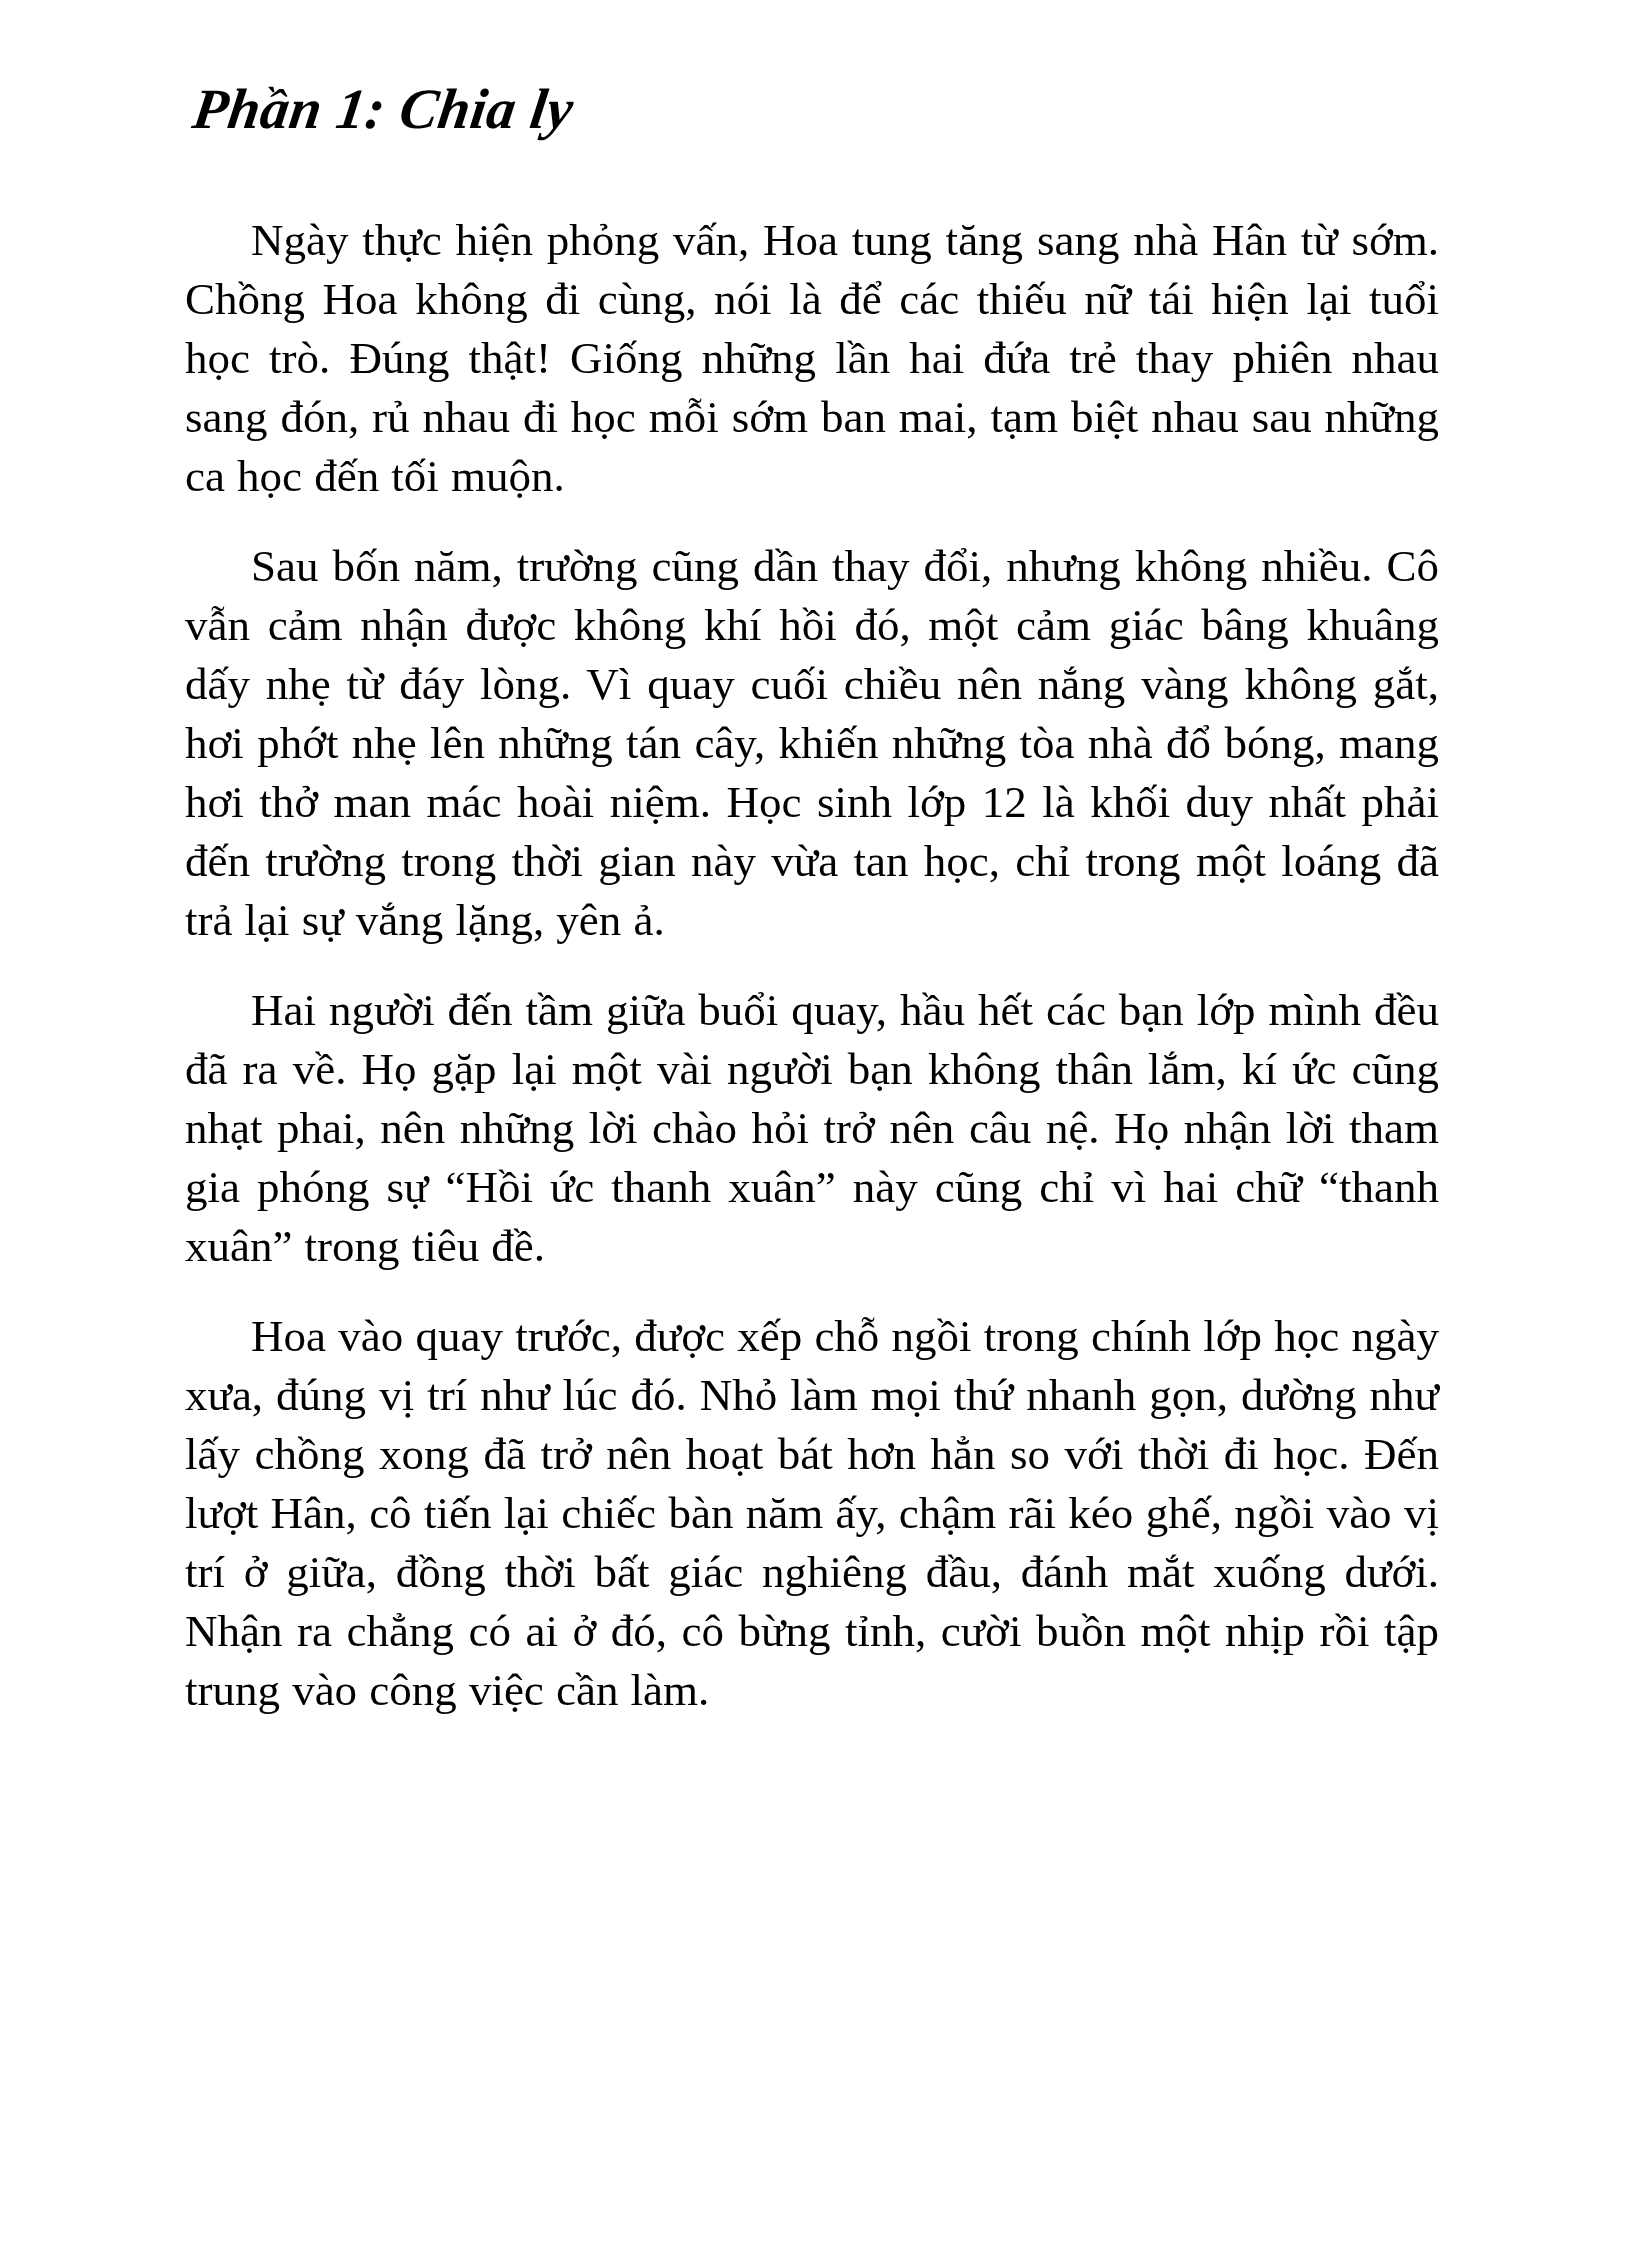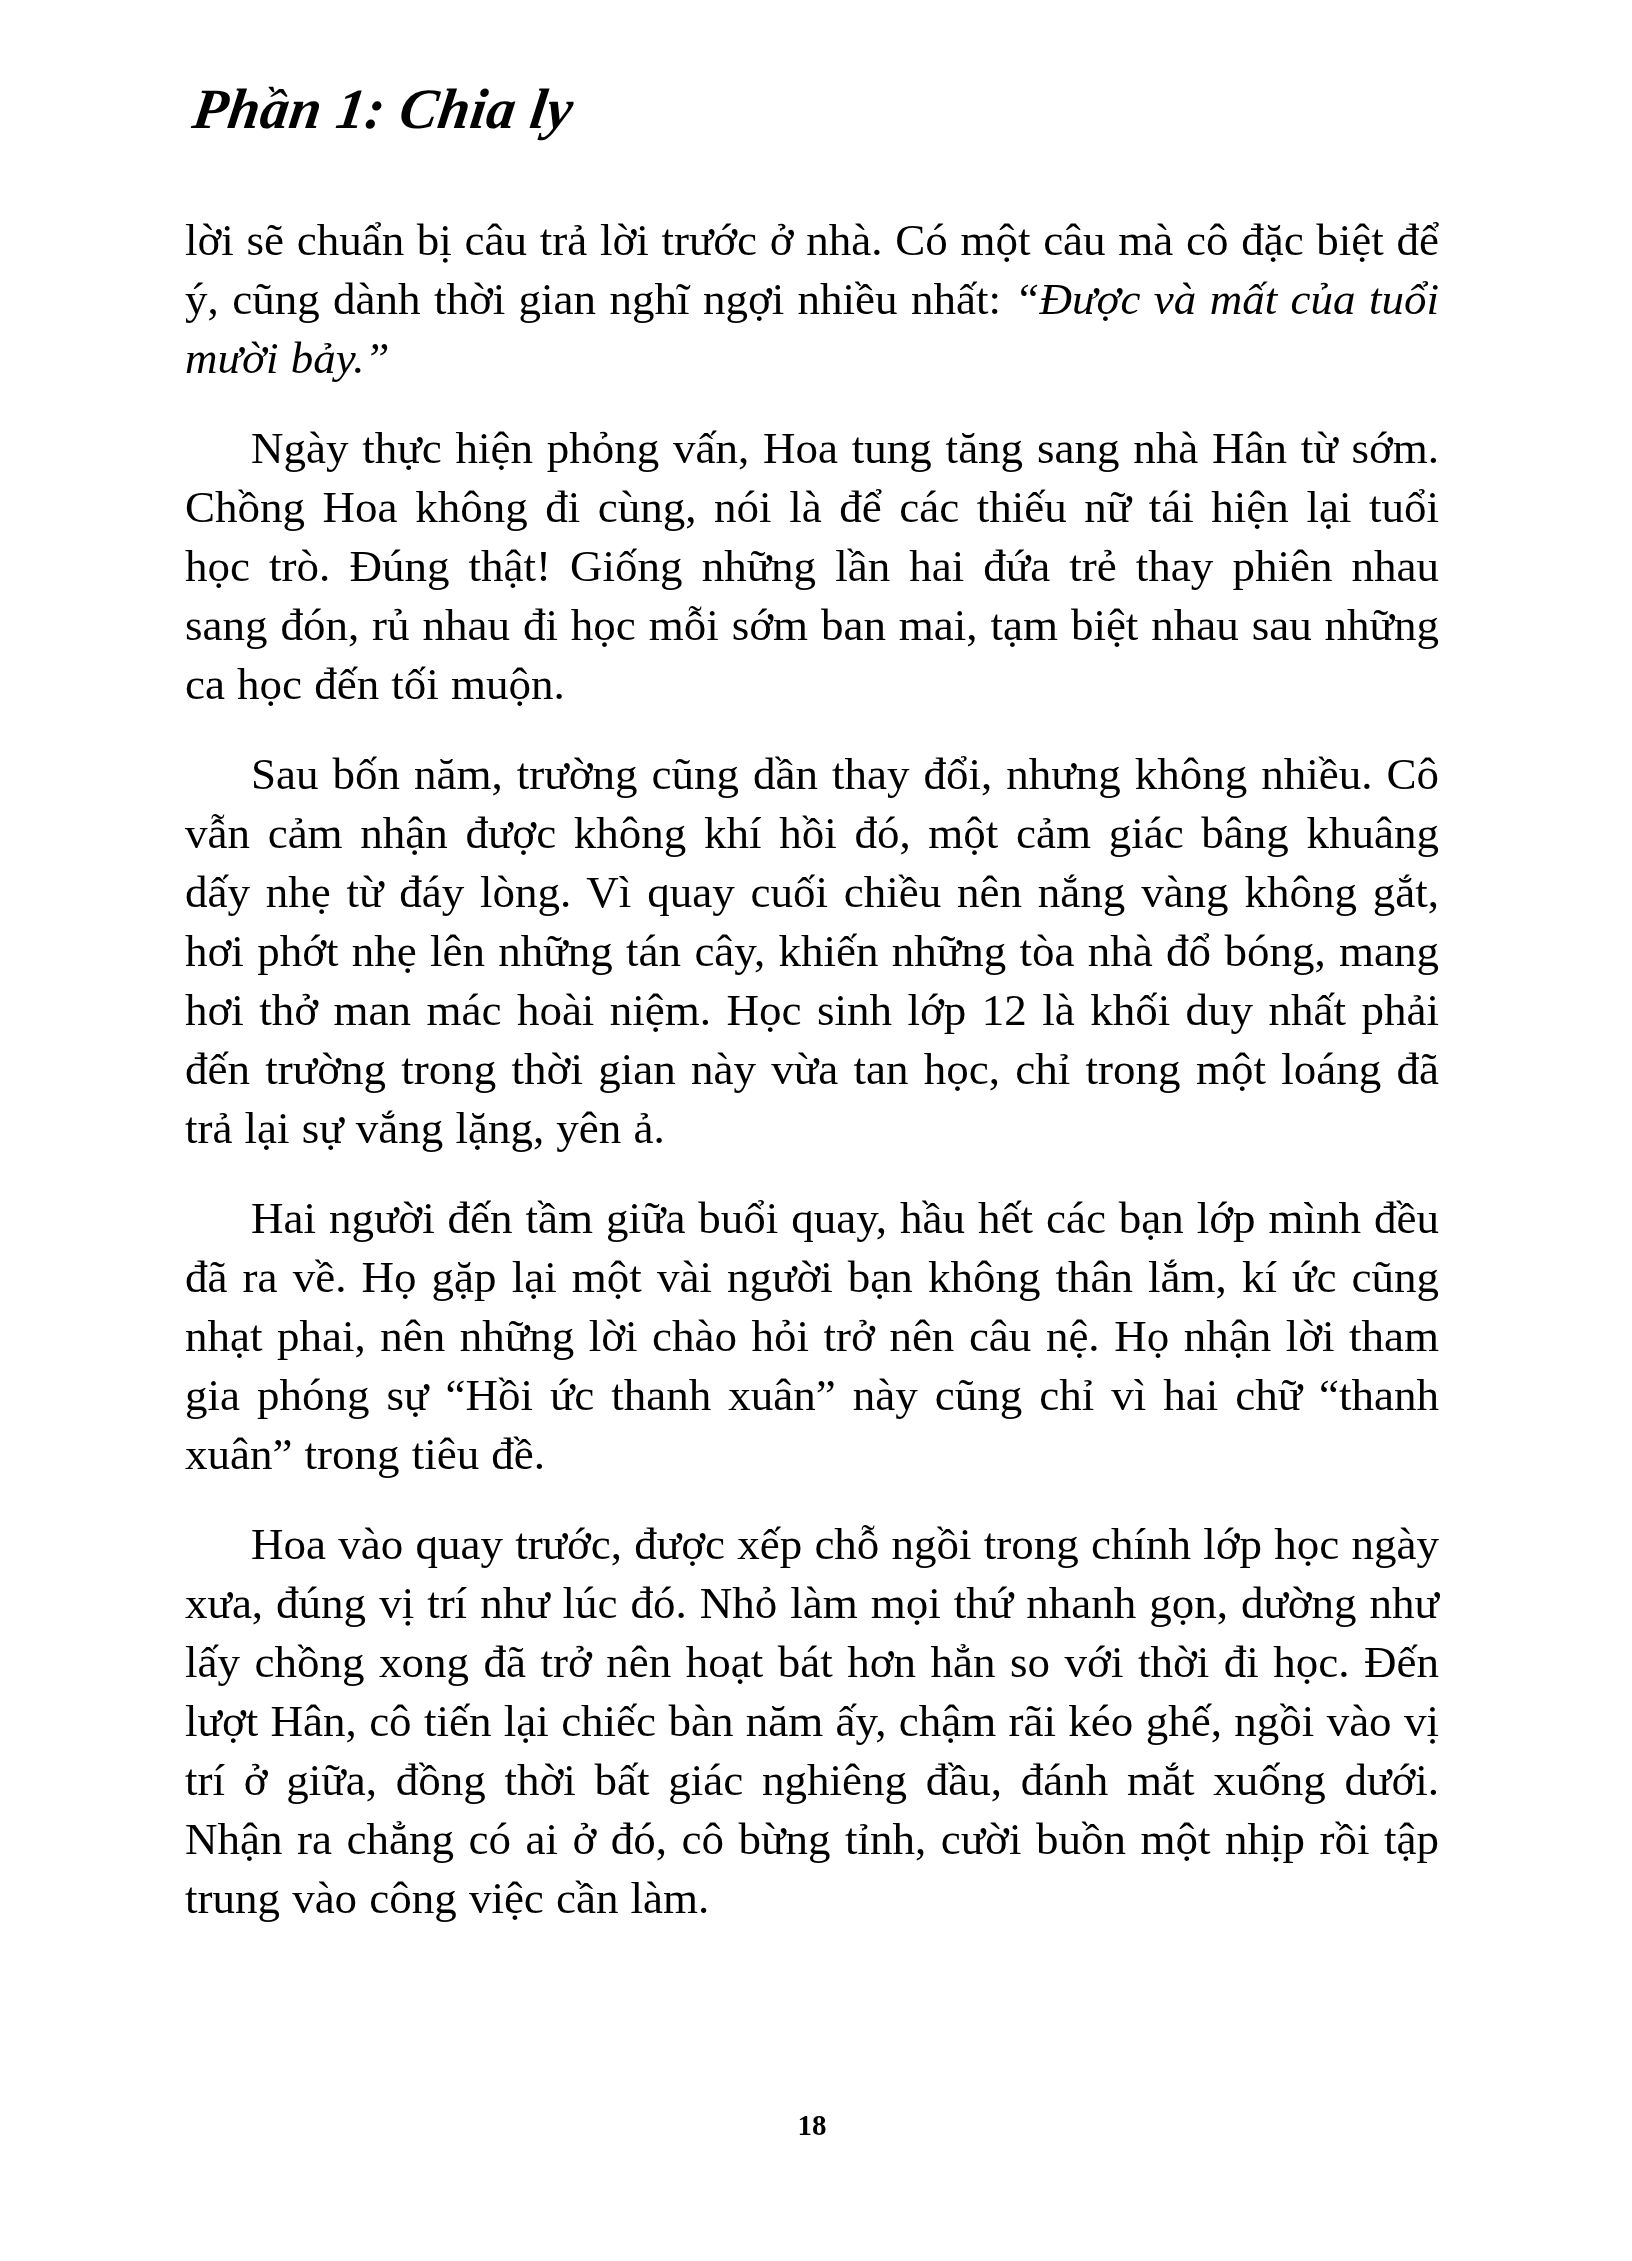--- a/index.html
+++ b/index.html
@@ -63,25 +63,21 @@
   }
 </style>
 </head>
 <body>
 
 <div class="page">
 
   <div class="chapter-header">Phần 1: Chia ly</div>
 
   <div class="page-body">
-      <p class=""><span class="seg-normal">lời sẽ chuẩn bị câu trả lời trước ở nhà. Có một câu mà cô đặc biệt để ý, cũng dành thời gian nghĩ ngợi nhiều nhất: </span><span class="seg-italic">“Được và mất của tuổi mười bảy.”</span></p>
       <p class="indent"><span class="seg-normal">Ngày thực hiện phỏng vấn, Hoa tung tăng sang nhà Hân từ sớm. Chồng Hoa không đi cùng, nói là để các thiếu nữ tái hiện lại tuổi học trò. Đúng thật! Giống những lần hai đứa trẻ thay phiên nhau sang đón, rủ nhau đi học mỗi sớm ban mai, tạm biệt nhau sau những ca học đến tối muộn.</span></p>
       <p class="indent"><span class="seg-normal">Sau bốn năm, trường cũng dần thay đổi, nhưng không nhiều. Cô vẫn cảm nhận được không khí hồi đó, một cảm giác bâng khuâng dấy nhẹ từ đáy lòng. Vì quay cuối chiều nên nắng vàng không gắt, hơi phớt nhẹ lên những tán cây, khiến những tòa nhà đổ bóng, mang hơi thở man mác hoài niệm. Học sinh lớp 12 là khối duy nhất phải đến trường trong thời gian này vừa tan học, chỉ trong một loáng đã trả lại sự vắng lặng, yên ả.</span></p>
       <p class="indent"><span class="seg-normal">Hai người đến tầm giữa buổi quay, hầu hết các bạn lớp mình đều đã ra về. Họ gặp lại một vài người bạn không thân lắm, kí ức cũng nhạt phai, nên những lời chào hỏi trở nên câu nệ. Họ nhận lời tham gia phóng sự “Hồi ức thanh xuân” này cũng chỉ vì hai chữ “thanh xuân” trong tiêu đề.</span></p>
       <p class="indent"><span class="seg-normal">Hoa vào quay trước, được xếp chỗ ngồi trong chính lớp học ngày xưa, đúng vị trí như lúc đó. Nhỏ làm mọi thứ nhanh gọn, dường như lấy chồng xong đã trở nên hoạt bát hơn hẳn so với thời đi học. Đến lượt Hân, cô tiến lại chiếc bàn năm ấy, chậm rãi kéo ghế, ngồi vào vị trí ở giữa, đồng thời bất giác nghiêng đầu, đánh mắt xuống dưới. Nhận ra chẳng có ai ở đó, cô bừng tỉnh, cười buồn một nhịp rồi tập trung vào công việc cần làm.</span></p>
     </div>
 
-  <div class="page-footer">
-    <span>18</span>
-  </div>
 
 </div>
 
 
 </body></html>

